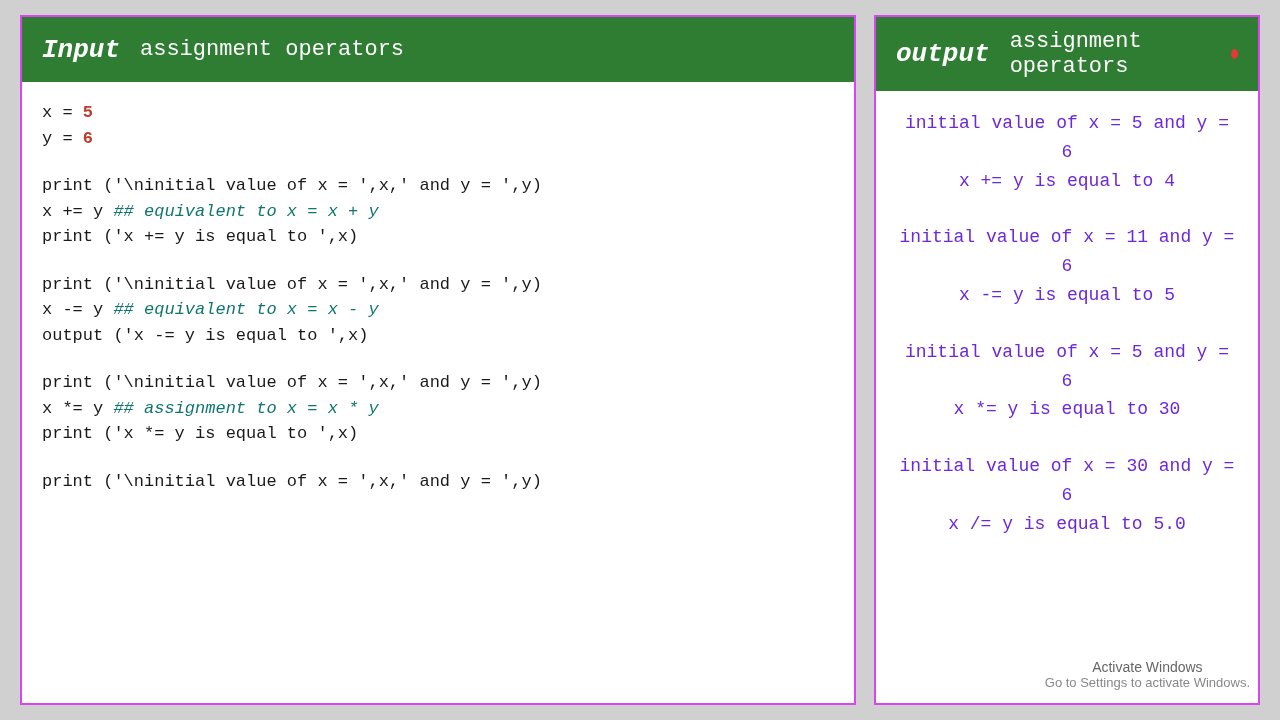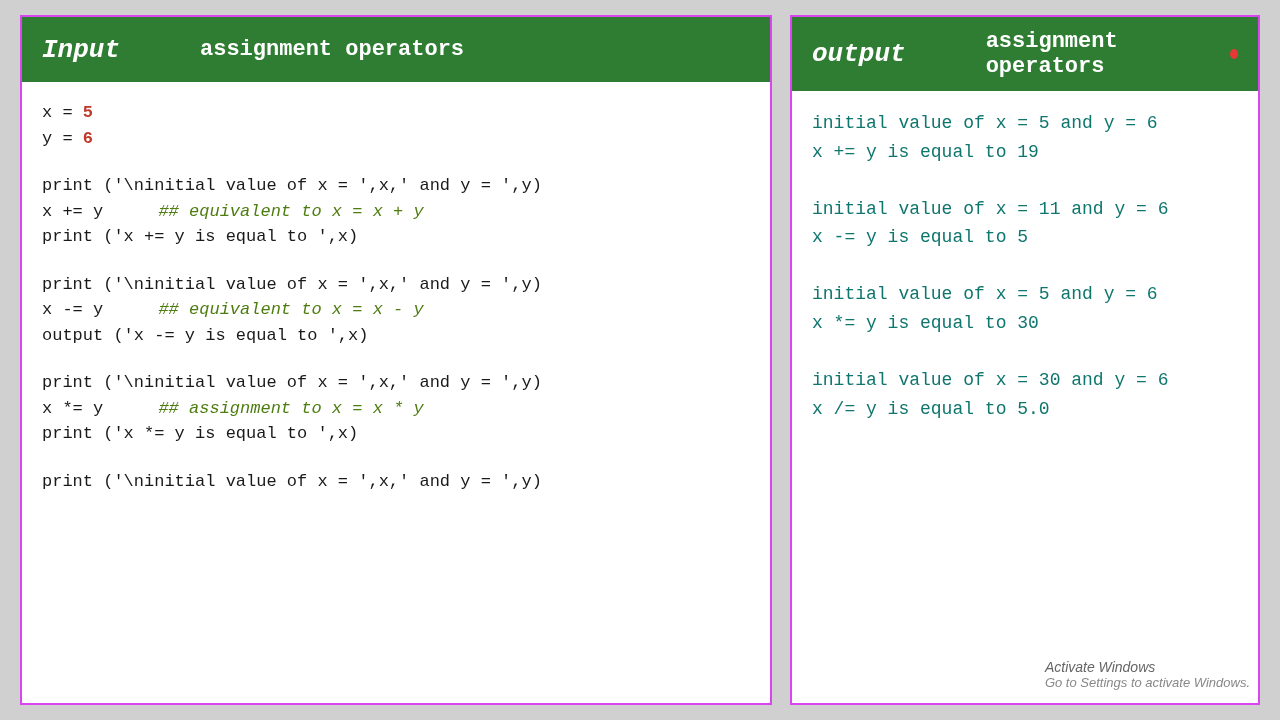--- a/index.html
+++ b/index.html
@@ -31,43 +31,42 @@
       flex-direction: column;
       border: 2px solid #d946ef;
       background: white;
     }
 
     .panel-left {
       flex: 1;
     }
 
     .panel-right {
-      width: 470px;
+      width: 386px;
     }
 
     .panel-header {
       background: #2e7d32;
       color: white;
       padding: 12px 20px;
       display: flex;
       align-items: center;
       gap: 20px;
       min-height: 65px;
     }
 
     .panel-header .header-word1 {
       font-size: 26px;
       font-weight: bold;
       font-style: italic;
     }
 
     .panel-header .header-word2 {
       font-size: 22px;
-      font-weight: bold;
-      margin-left: 60px;
+      font-weight: normal;
     }
 
     .panel-body {
       padding: 18px 20px;
       flex: 1;
       font-size: 17px;
       line-height: 1.5;
     }
 
     .code-block {
@@ -79,45 +78,44 @@
       white-space: pre;
       color: #1a1a1a;
     }
 
     .code-num {
       color: #c0392b;
       font-weight: bold;
     }
 
     .code-comment {
-      color: #4d7c0f;
+      color: #0f766e;
       font-style: italic;
-      margin-left: 45px;
     }
 
     .output-block {
       margin-bottom: 28px;
     }
 
     .output-line {
       display: block;
-      color: #0f766e;
+      color: #6d28d9;
       font-size: 18px;
       line-height: 1.6;
+      text-align: center;
     }
 
     .activate-windows {
       position: absolute;
       bottom: 30px;
       right: 30px;
       color: #888;
       font-family: Arial, sans-serif;
       font-size: 13px;
-      text-align: left;
-      font-style: italic;
+      text-align: center;
     }
 
     .activate-windows div:first-child {
       font-size: 14px;
       color: #666;
     }
 
     .cursor-dot {
       display: inline-block;
       width: 10px;
@@ -173,21 +171,21 @@
   <div class="panel panel-right">
     <div class="panel-header">
       <span class="header-word1">output</span>
       <span class="header-word2">assignment operators</span>
       <span class="cursor-dot"></span>
     </div>
     <div class="panel-body">
 
       <div class="output-block">
         <span class="output-line">initial value of x =  5  and y =  6</span>
-        <span class="output-line">x += y is equal to  19</span>
+        <span class="output-line">x += y is equal to  4</span>
       </div>
 
       <div class="output-block">
         <span class="output-line">initial value of x =  11  and y =  6</span>
         <span class="output-line">x -= y is equal to  5</span>
       </div>
 
       <div class="output-block">
         <span class="output-line">initial value of x =  5  and y =  6</span>
         <span class="output-line">x *= y is equal to  30</span>

